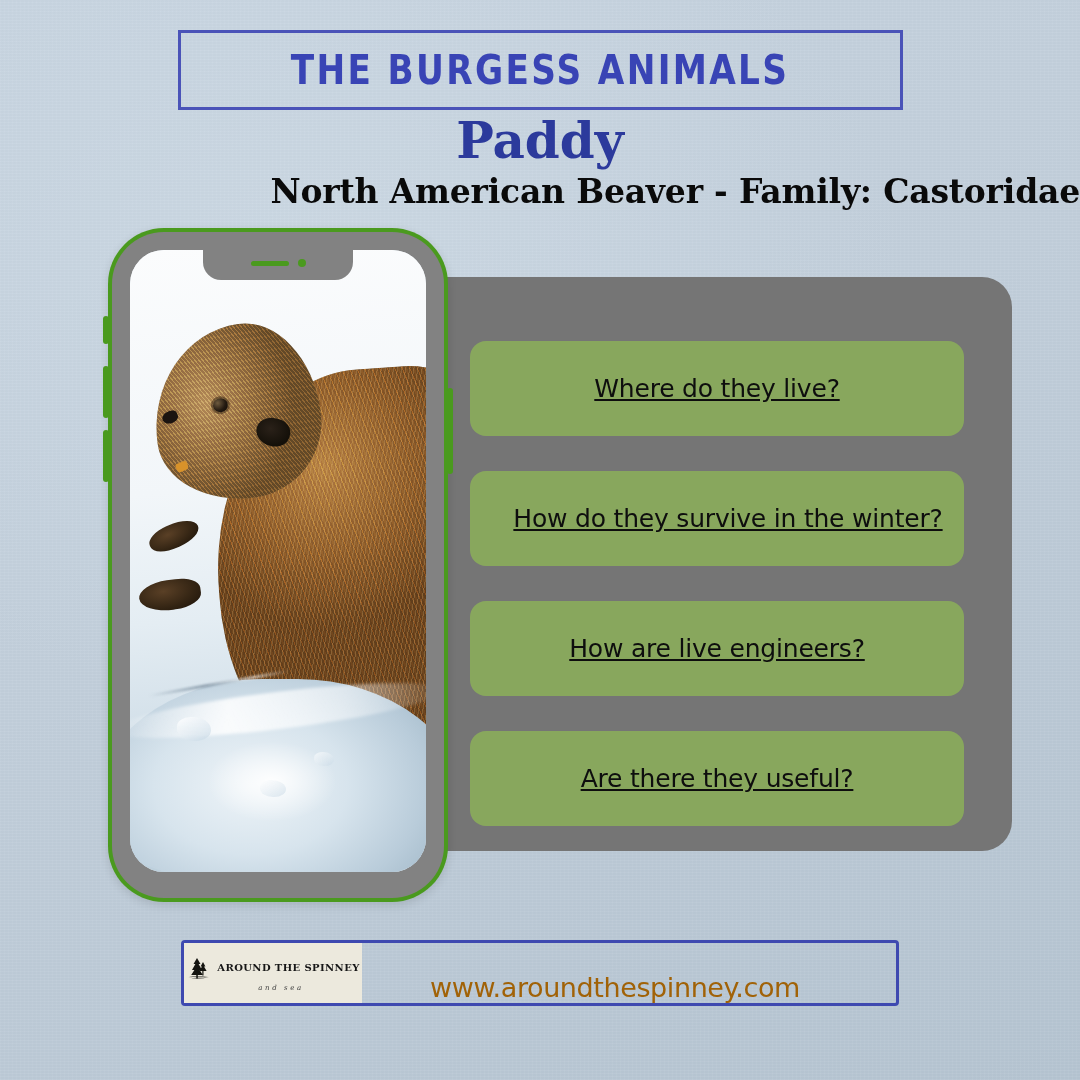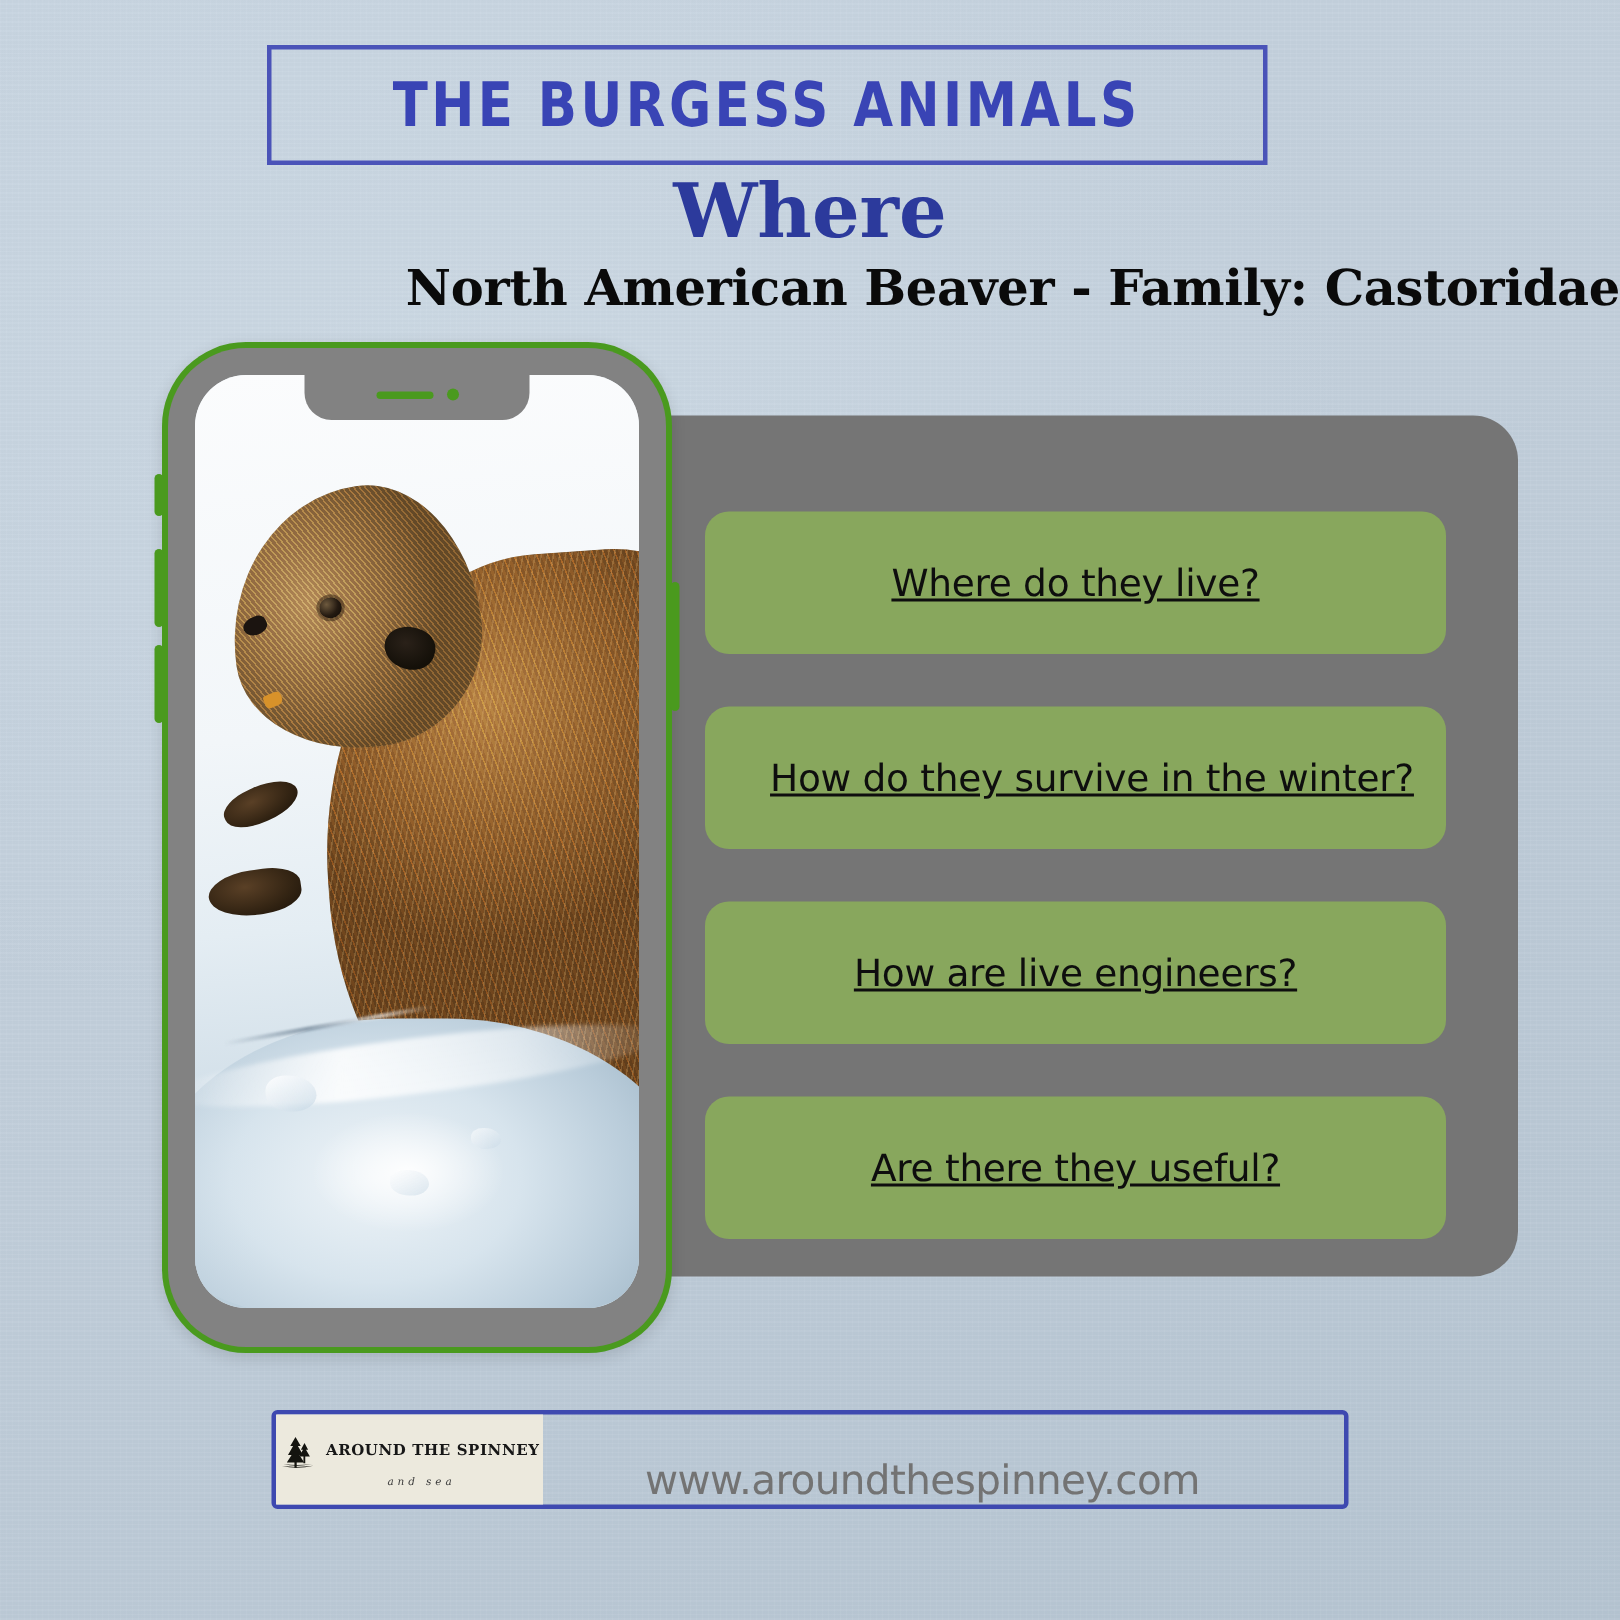--- a/index.html
+++ b/index.html
@@ -25,21 +25,21 @@
     opacity: .30;
     background-image:
       repeating-linear-gradient(0deg, rgba(255,255,255,.10) 0 1px, rgba(0,0,0,.02) 1px 3px),
       repeating-linear-gradient(90deg, rgba(255,255,255,.07) 0 1px, rgba(0,0,0,.018) 1px 4px);
   }
 
   
   .title-box {
     position: absolute;
     left: 178px; top: 30px;
-    width: 667px; height: 80px;
+    width: 725px; height: 80px;
     border: 3px solid #4a53b8;
     display: flex;
     align-items: center;
     justify-content: center;
   }
   .title-box .title-text {
     font-family: "DejaVu Sans Condensed", "Liberation Sans Narrow", "Liberation Sans", sans-serif;
     font-weight: 700;
     font-size: 41px;
     letter-spacing: 2.5px;
@@ -362,35 +362,35 @@
     letter-spacing: 2.6px;
     margin-left: 16px;
     margin-top: 2px;
     font-style: italic;
   }
   .footer-url {
     flex: 1;
     text-align: center;
     font-family: "DejaVu Sans", "Liberation Sans", sans-serif;
     font-size: 27px;
-    color: #737373;
+    color: #a16207;
     letter-spacing: -0.4px;
     padding-right: 28px;
   }
 </style>
 </head>
 <body>
 
 <div class="texture"></div>
 
 <div class="title-box">
   <div class="title-text">THE BURGESS ANIMALS</div>
 </div>
 
-<div class="animal-name">Where</div>
+<div class="animal-name">Paddy</div>
 
 <div class="species-line">North American Beaver - Family: Castoridae</div>
 
 <div class="gray-panel"></div>
 
 <div class="questions">
   <div class="question-btn">Where do they live?</div>
   <div class="question-btn">How do they survive in the winter?</div>
   <div class="question-btn">How are live engineers?</div>
   <div class="question-btn">Are there they useful?</div>

